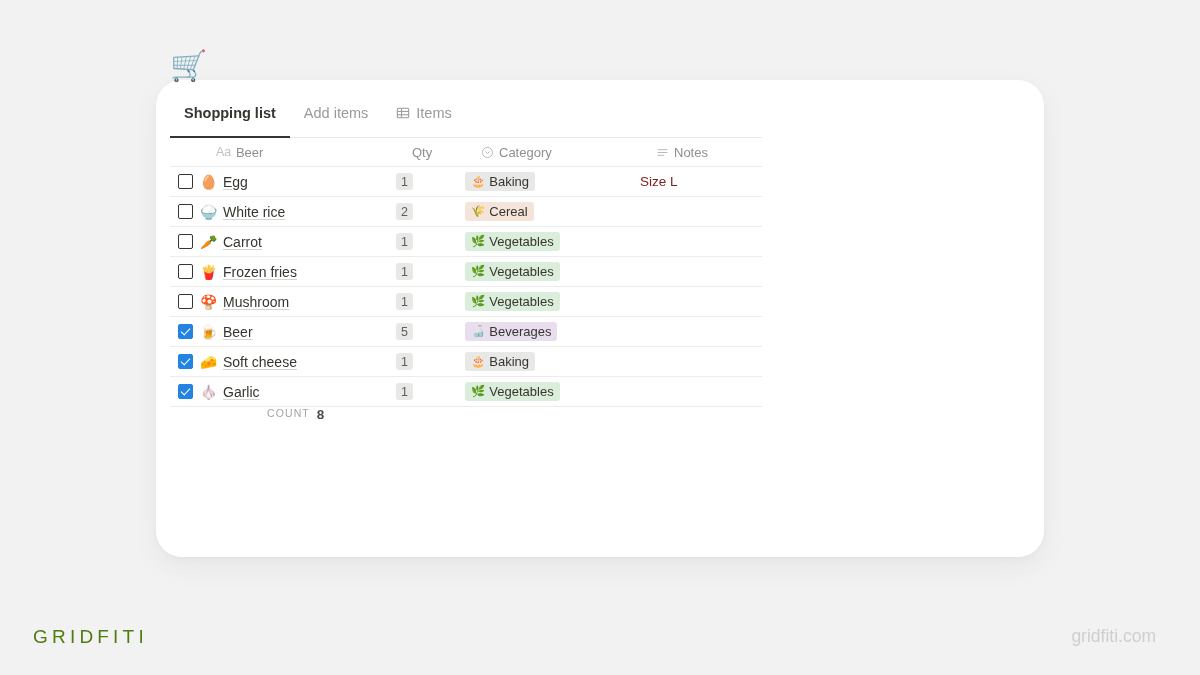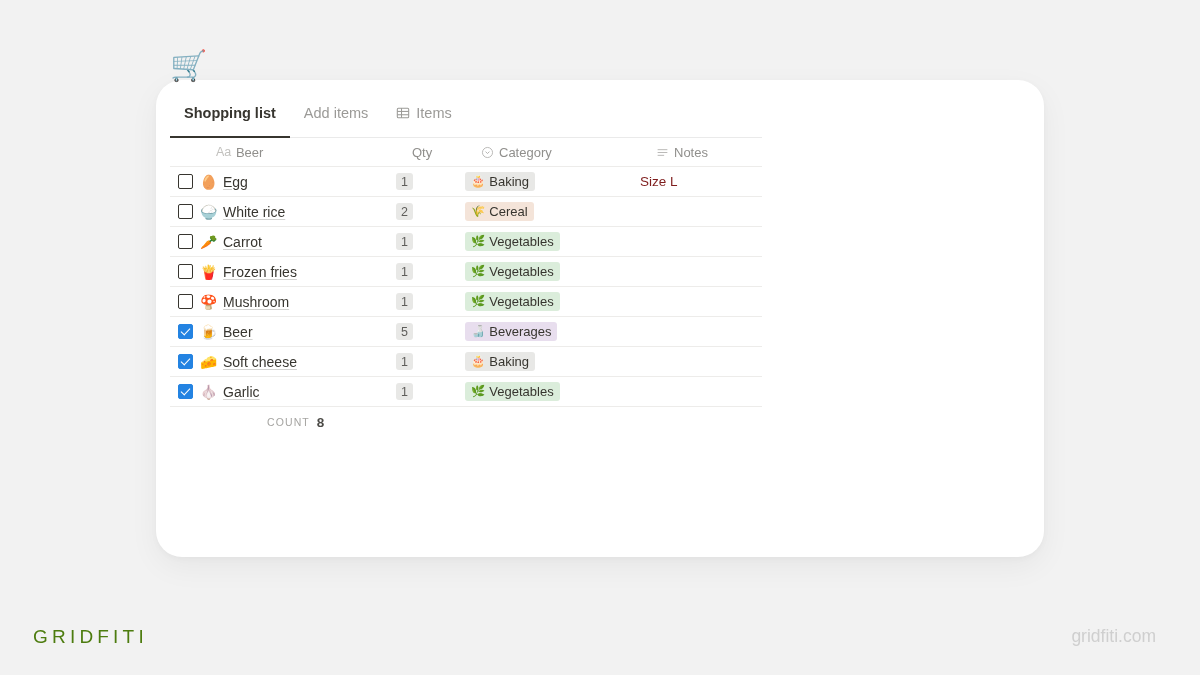--- a/index.html
+++ b/index.html
@@ -187,21 +187,20 @@
     font-size: 13px;
     color: #37352f;
     white-space: nowrap;
   }
   .tag .tag-emoji { font-size: 11.5px; line-height: 1; font-family: "DejaVu Sans", sans-serif;}
 
   .note-text { font-size: 13.5px; color: #7f1d1d; }
 
   .count-bar {
     display: flex;
-    align-items: center;
     height: 30px;
     padding-left: 97px;
     gap: 7px;
   }
   .count-label {
     font-size: 10.5px;
     letter-spacing: 1.1px;
     color: #a5a4a1;
     text-transform: uppercase;
   }

